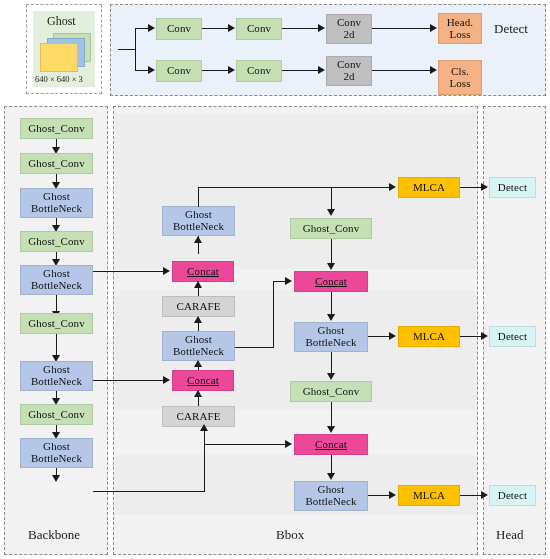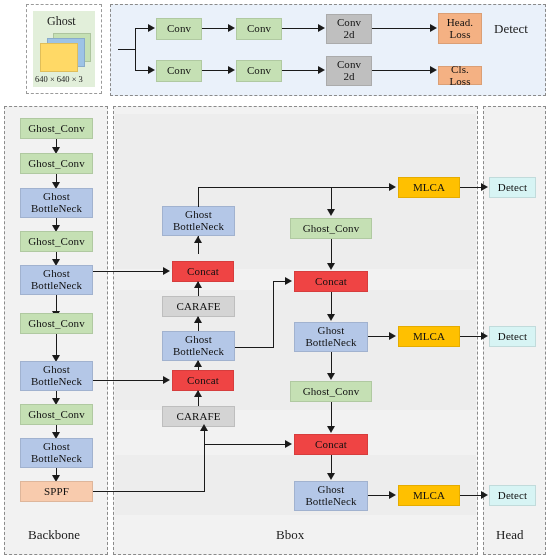--- a/index.html
+++ b/index.html
@@ -19,21 +19,21 @@
   .band{position:absolute;background:#ededed;}
 
   
   .node{position:absolute;box-sizing:border-box;display:flex;
         align-items:center;justify-content:center;text-align:center;
         line-height:1.03;font-size:11px;letter-spacing:.1px;
         border:1px solid rgba(0,0,0,.10);}
   .node.two{line-height:1.08;}
   .n-green {background:#c5e0b4;}
   .n-blue  {background:#b4c7e7;}
-  .n-yellow{background:#ef4444;}
+  .n-yellow{background:#ec4899;text-decoration:underline;}
   .n-grey  {background:#d4d4d4;}
   .n-peach {background:#f8cbad;}
   .n-amber {background:#ffc000;}
   .n-cyan  {background:#d7f4f4;}
   .n-greyd {background:#bfbfbf;}
   .n-org   {background:#f4b183;}
 
   
   .lbl{position:absolute;font-size:13px;color:#1a1a1a;white-space:nowrap;}
   .lbl-sm{position:absolute;font-size:8.5px;color:#1a1a1a;white-space:nowrap;}
@@ -95,21 +95,21 @@
   <div class="arw arw-r" style="left:228px;top:66px;"></div>
   <div class="node n-green" style="left:236px;top:60px;width:46px;height:22px;">Conv</div>
   <div class="ln lnh" style="left:282px;top:70px;width:37px;"></div>
   <div class="arw arw-r" style="left:318px;top:66px;"></div>
   <div class="node two n-greyd" style="left:326px;top:56px;width:46px;height:30px;flex-direction:column;">
     <span>Conv</span>
     <span>2d</span>
   </div>
   <div class="ln lnh" style="left:372px;top:70px;width:59px;"></div>
   <div class="arw arw-r" style="left:430px;top:66px;"></div>
-  <div class="node two n-org" style="left:438px;top:66px;width:44px;height:19px;flex-direction:column;">
+  <div class="node two n-org" style="left:438px;top:60px;width:44px;height:35px;flex-direction:column;">
     <span>Cls.</span>
     <span>Loss</span>
   </div>
 
   <div class="lbl" style="left:494px;top:21px;">Detect</div>
 
   <div class="inputbox" style="left:26px;top:4px;width:76px;height:90px;"></div>
   <div class="inputbg" style="left:33px;top:11px;width:62px;height:76px;"></div>
   <div class="lbl" style="left:47px;top:14px;font-size:12px;">Ghost</div>
   <div class="chip chip-green" style="left:53px;top:33px;width:36px;height:27px;"></div>
@@ -166,21 +166,20 @@
   <div class="ln lnv" style="left:56px;top:425px;height:10px;"></div>
   <div class="arw arw-d" style="left:52px;top:432px;"></div>
 
   <div class="node two n-blue" style="left:20px;top:438px;width:73px;height:30px;flex-direction:column;">
     <span>Ghost</span>
     <span>BottleNeck</span>
   </div>
   <div class="ln lnv" style="left:56px;top:468px;height:10px;"></div>
   <div class="arw arw-d" style="left:52px;top:475px;"></div>
 
-  <div class="node n-peach" style="left:20px;top:481px;width:73px;height:21px;">SPPF</div>
 
   <div class="lbl" style="left:28px;top:527px;">Backbone</div>
 
   <div class="node two n-blue" style="left:162px;top:206px;width:73px;height:30px;flex-direction:column;">
     <span>Ghost</span>
     <span>BottleNeck</span>
   </div>
 
   <div class="node n-yellow" style="left:172px;top:261px;width:62px;height:21px;">Concat</div>
   <div class="ln lnv" style="left:198px;top:236px;height:18px;"></div>

